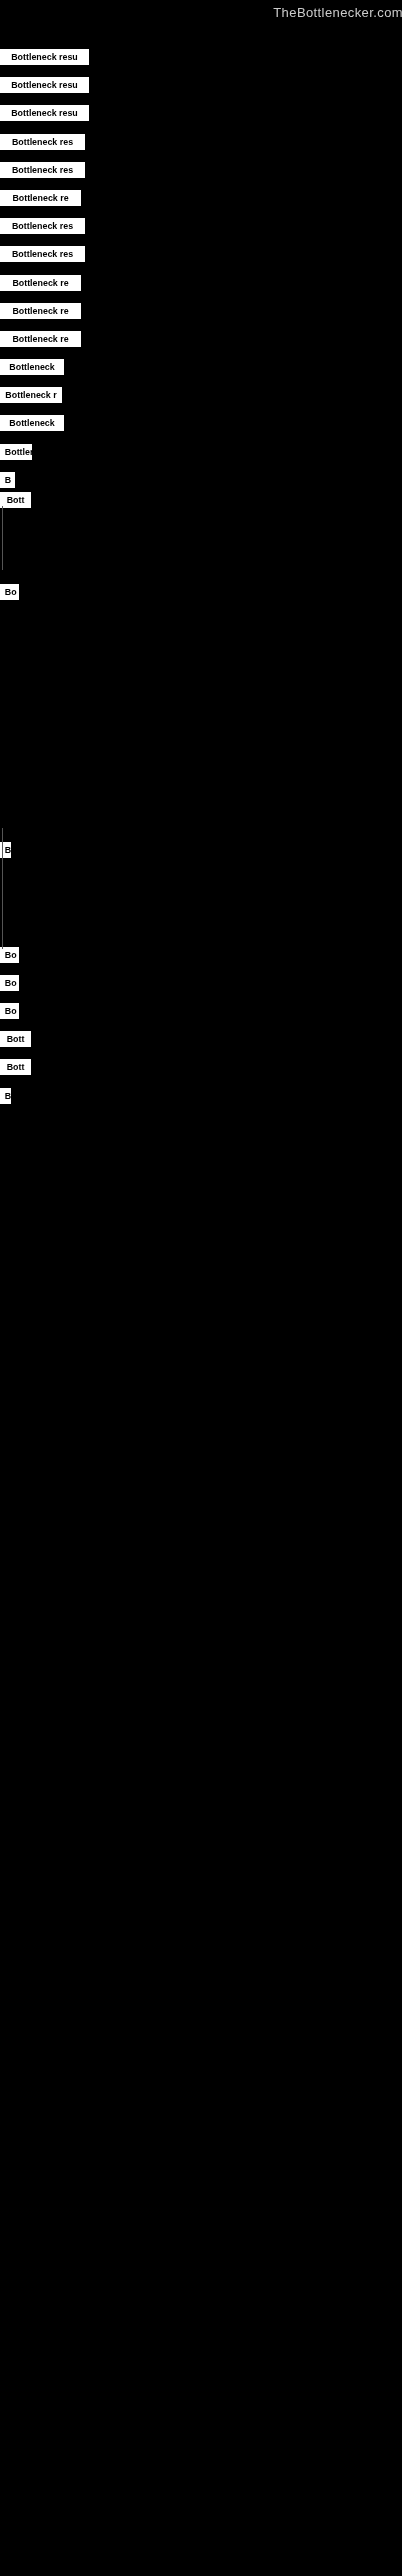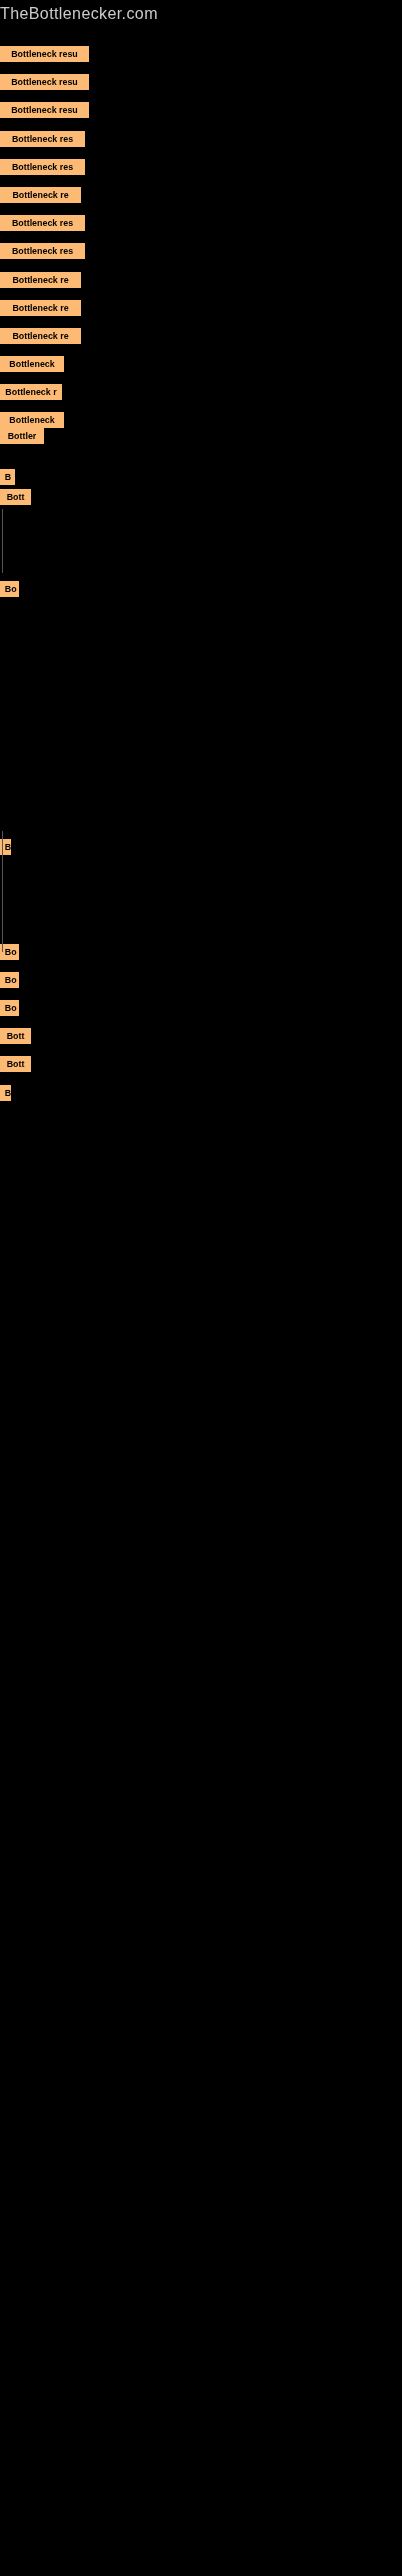--- a/index.html
+++ b/index.html
@@ -5,38 +5,39 @@
     * { margin: 0; padding: 0; box-sizing: border-box; }
     body {
       background: #000;
       width: 403px;
       min-height: 2576px;
       font-family: Arial, sans-serif;
       position: relative;
       overflow-x: hidden;
     }
     .site-title {
-      text-align: left;
+      text-align: right;
       color: #ccc;
-      font-size: 16px;
+      font-size: 13px;
       padding: 4.8px 0 3.2px 0;
       letter-spacing: 0.4px;
     }
     .btn-orange {
-      background: #fdba74;
+      background: #ffffff;
       color: #000;
       font-size: 8.9px;
       font-weight: bold;
       border: none;
       padding: 3.2px 4.8px;
       cursor: pointer;
       white-space: nowrap;
       display: inline-block;
       position: absolute;
       left: 0;
+      margin-top: 6px;
     }
     .vertical-line {
       position: absolute;
       left: 1.6px;
       width: 0.8px;
       background: #555;
     }
   </style>
 </head>
 <body>
@@ -51,21 +52,21 @@
     <button class="btn-orange" style="top: 133px; width: 85px;">Bottleneck res</button>
     <button class="btn-orange" style="top: 161px; width: 81px;">Bottleneck re</button>
     <button class="btn-orange" style="top: 189px; width: 85px;">Bottleneck res</button>
     <button class="btn-orange" style="top: 217px; width: 85px;">Bottleneck res</button>
     <button class="btn-orange" style="top: 246px; width: 81px;">Bottleneck re</button>
     <button class="btn-orange" style="top: 274px; width: 81px;">Bottleneck re</button>
     <button class="btn-orange" style="top: 302px; width: 81px;">Bottleneck re</button>
     <button class="btn-orange" style="top: 330px; width: 64px;">Bottleneck</button>
     <button class="btn-orange" style="top: 358px; width: 62px;">Bottleneck r</button>
     <button class="btn-orange" style="top: 386px; width: 64px;">Bottleneck</button>
-    <button class="btn-orange" style="top: 402px; width: 44px;">Bottler</button>
+    <button class="btn-orange" style="top: 415px; width: 32px;">Bottler</button>
     <button class="btn-orange" style="top: 443px; width: 14.5px;">B</button>
     <button class="btn-orange" style="top: 463px; width: 31px;">Bott</button>
     <button class="btn-orange" style="top: 555px; width: 19.3px;">Bo</button>
     <button class="btn-orange" style="top: 813px; width: 11.3px;">B</button>
     <button class="btn-orange" style="top: 918px; width: 19.3px;">Bo</button>
     <button class="btn-orange" style="top: 946px; width: 19.3px;">Bo</button>
     <button class="btn-orange" style="top: 974px; width: 19.3px;">Bo</button>
     <button class="btn-orange" style="top: 1002px; width: 31px;">Bott</button>
     <button class="btn-orange" style="top: 1030px; width: 31px;">Bott</button>
     <button class="btn-orange" style="top: 1059px; width: 11.3px;">B</button>

